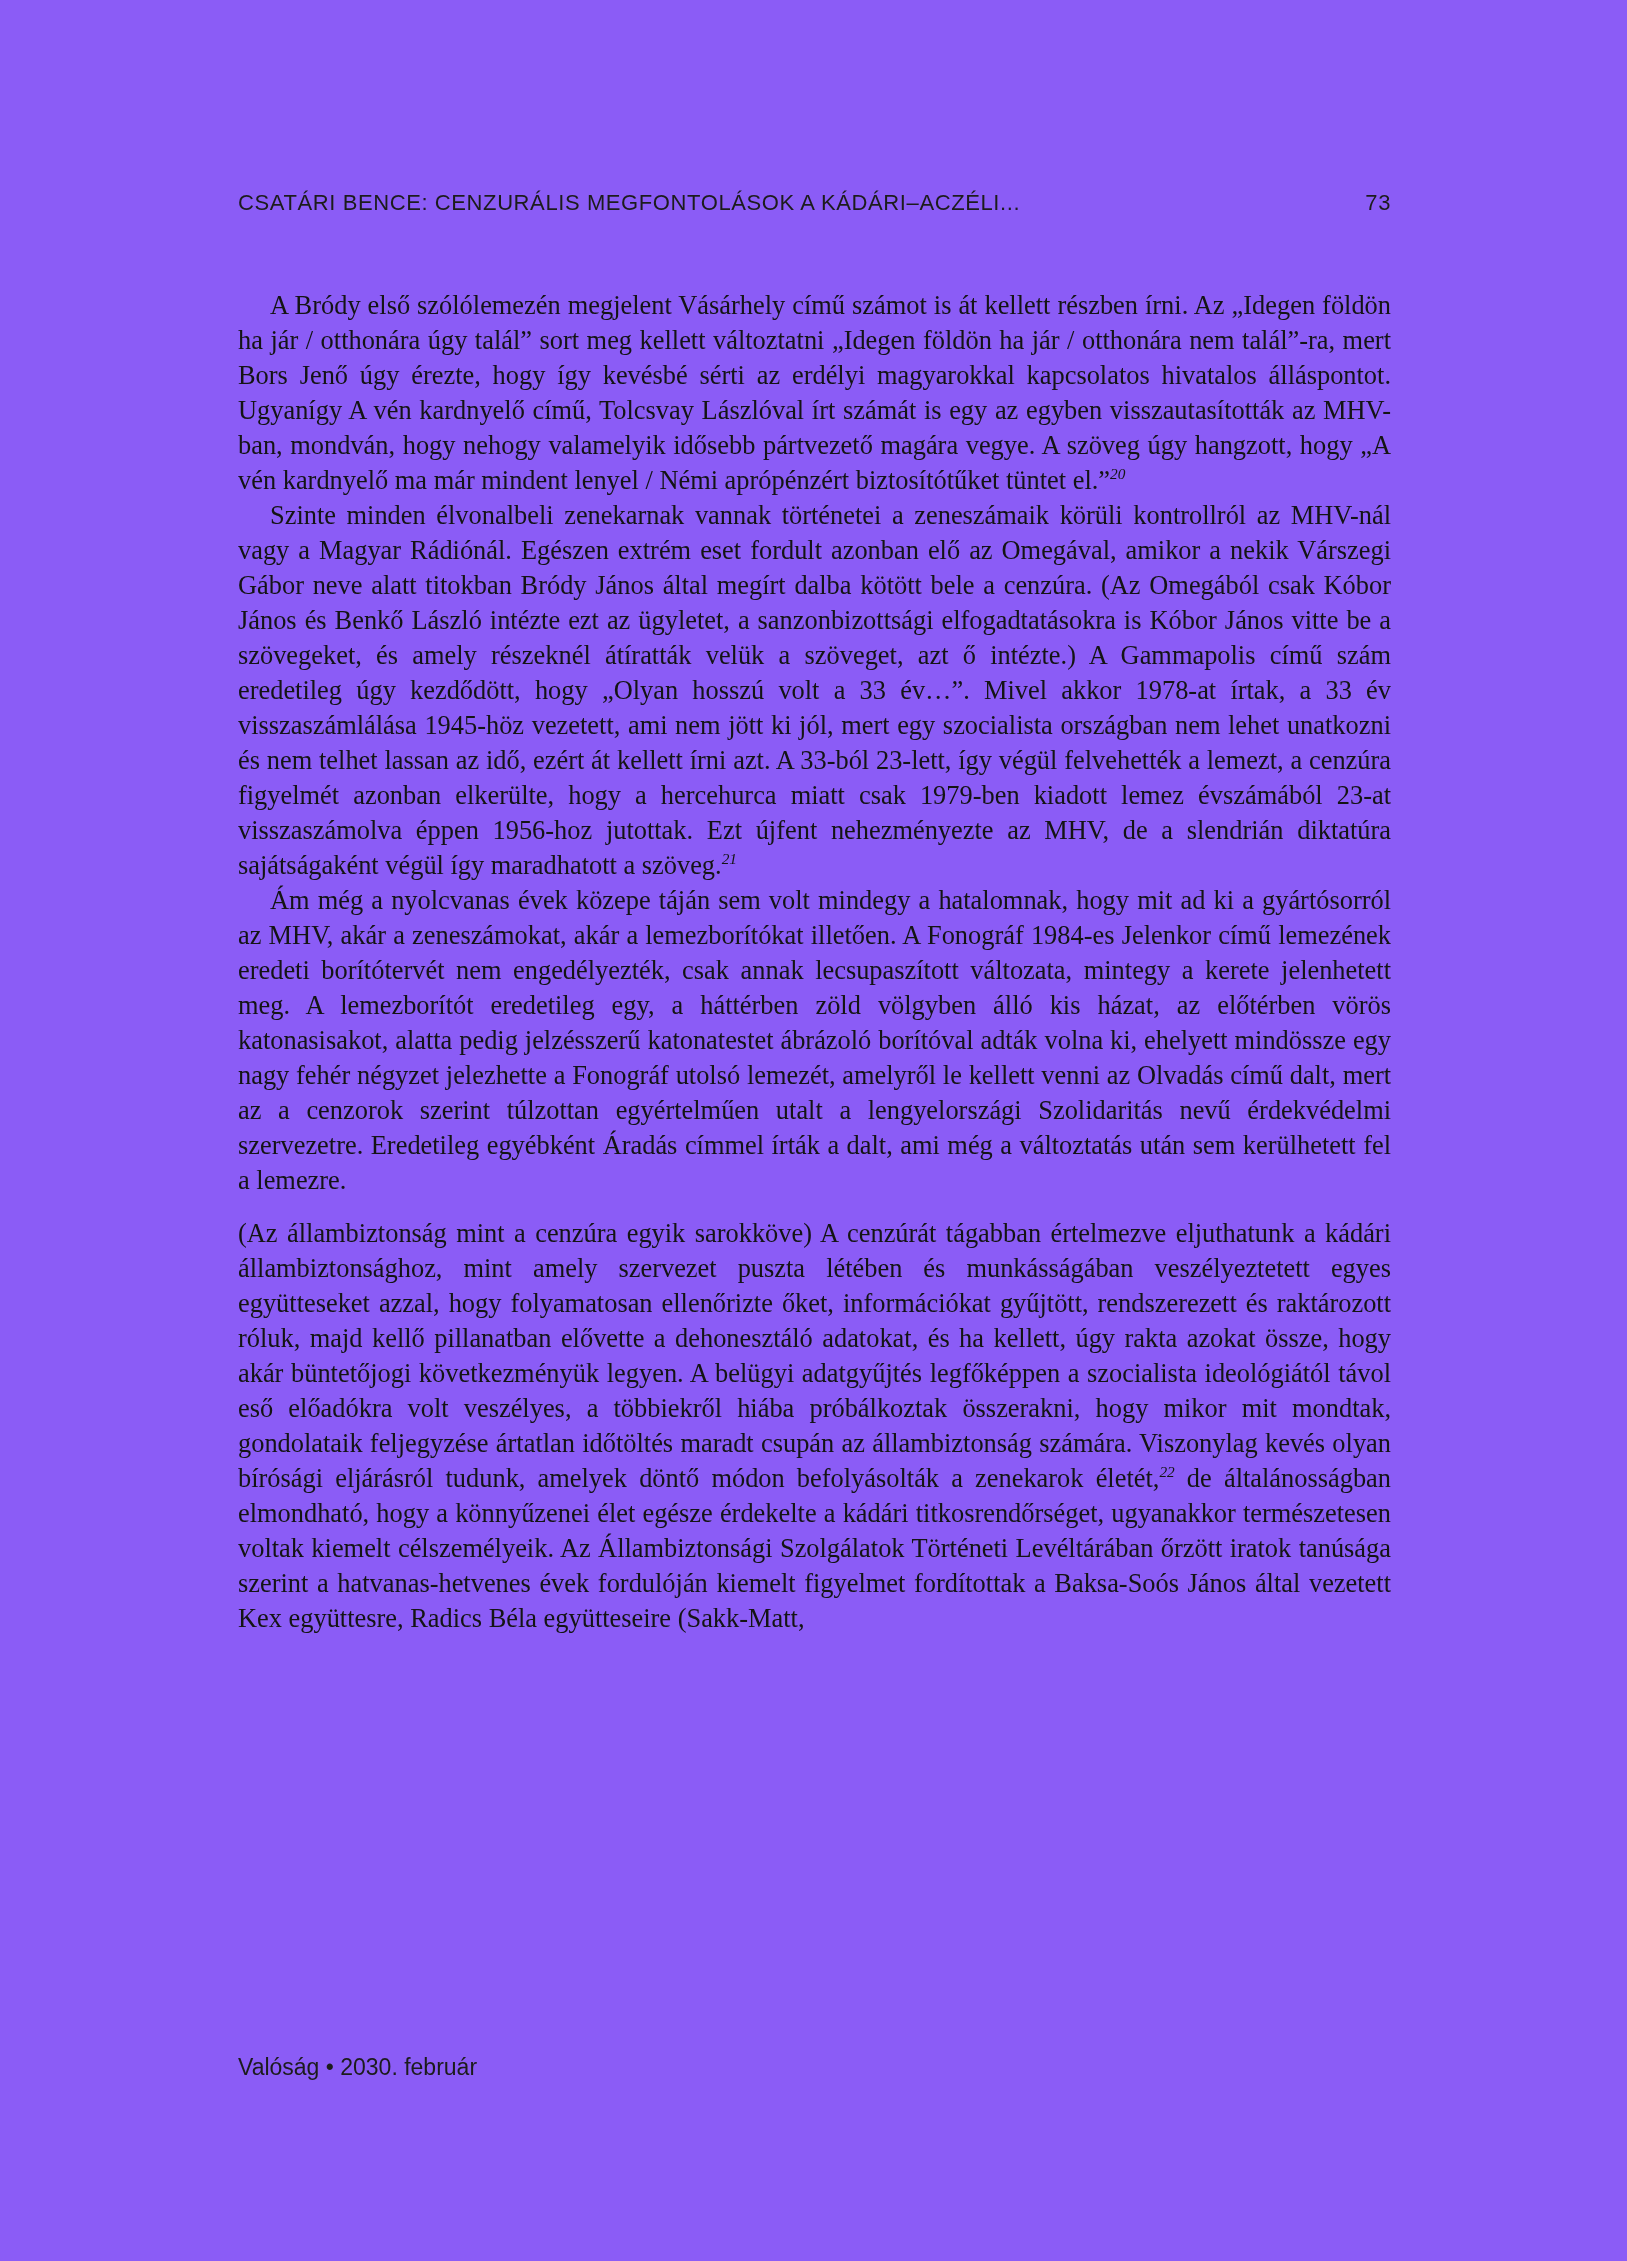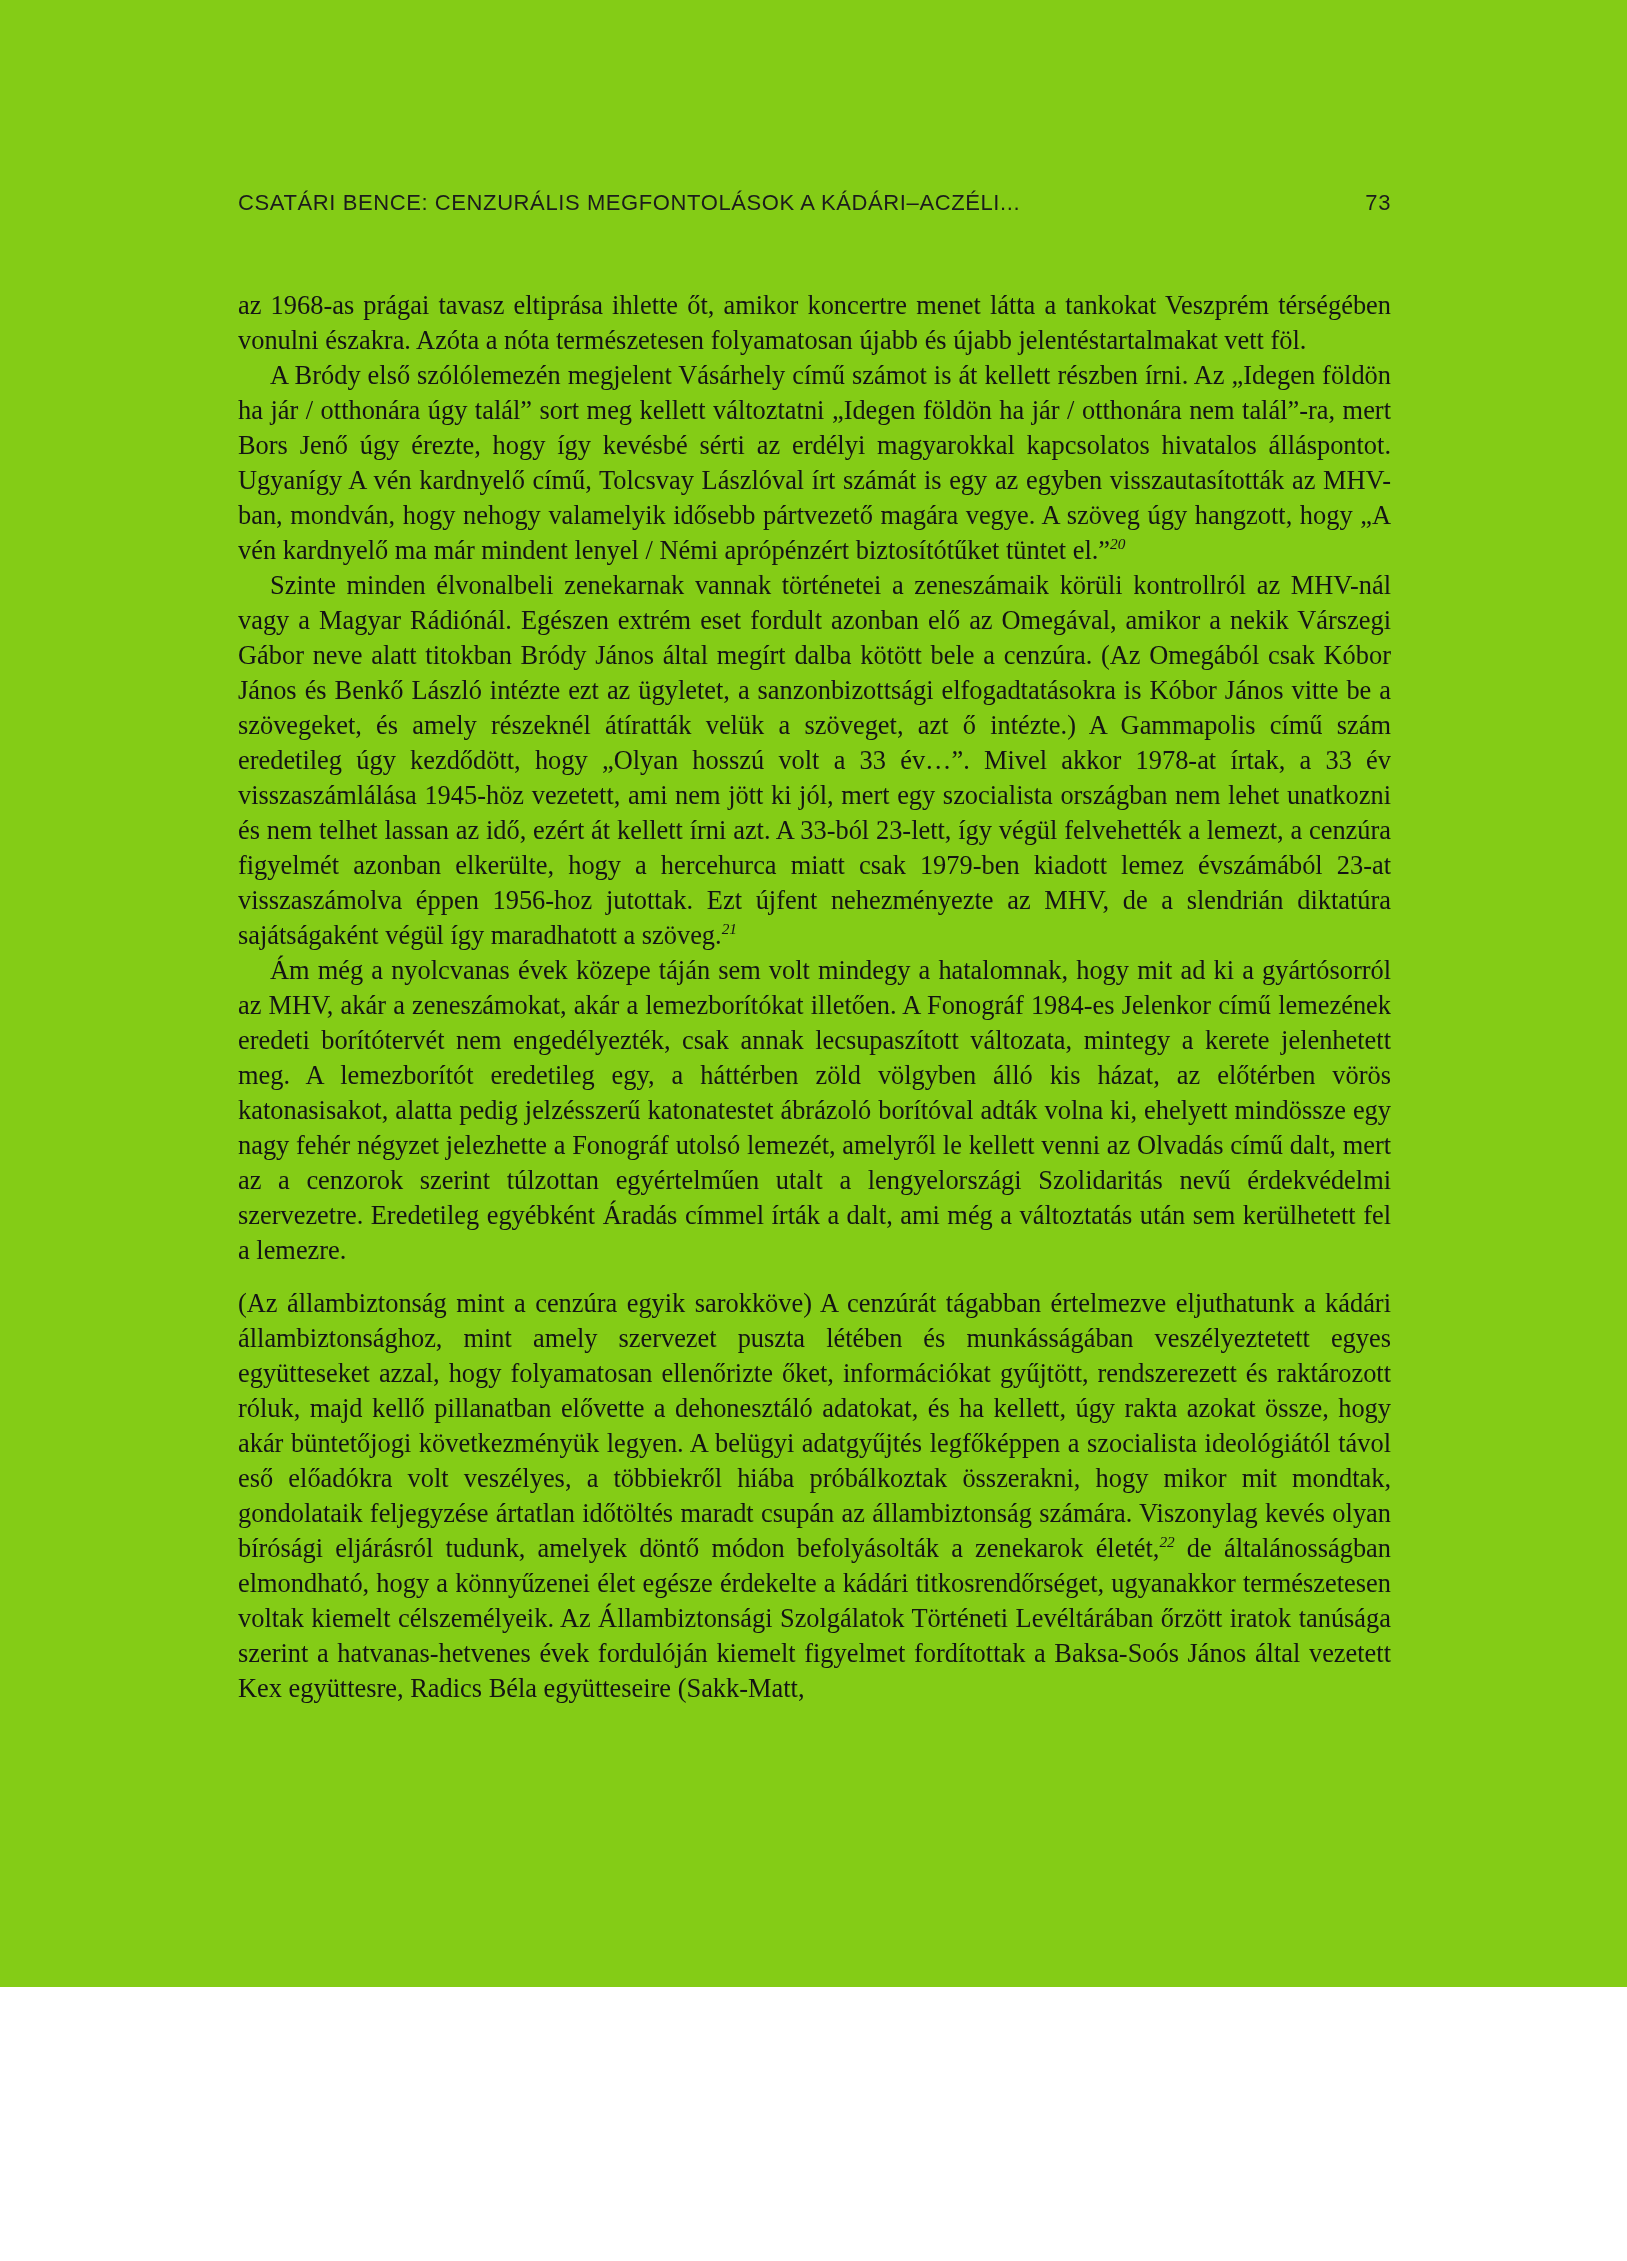--- a/index.html
+++ b/index.html
@@ -3,22 +3,22 @@
 <meta charset="utf-8">
 <style>
   html, body {
     margin: 0;
     padding: 0;
     background: #ffffff;
   }
   .page {
     position: relative;
     width: 1628px;
-    height: 1987px;
-    background: #84cc16;
+    height: 2261px;
+    background: #8b5cf6;
     color: #121212;
     font-family: "Liberation Serif", serif;
     overflow: hidden;
   }
   .running-header {
     position: absolute;
     left: 238px;
     top: 190px;
     width: 1153px;
     display: flex;
@@ -67,21 +67,20 @@
 <body>
 
 <div class="page">
 
   <div class="running-header">
     <span>CSATÁRI BENCE: CENZURÁLIS MEGFONTOLÁSOK A KÁDÁRI–ACZÉLI...</span>
     <span>73</span>
   </div>
 
   <div class="article-body">
-      <p class="para"><span class="seg-normal">az 1968-as prágai tavasz eltiprása ihlette őt, amikor koncertre menet látta a tankokat Veszprém térségében vonulni északra. Azóta a nóta természetesen folyamatosan újabb és újabb jelentéstartalmakat vett föl.</span></p>
       <p class="para indent"><span class="seg-normal">A Bródy első szólólemezén megjelent </span><span class="seg-italic">Vásárhely</span><span class="seg-normal"> című számot is át kellett részben írni. Az </span><span class="seg-italic">„Idegen földön ha jár / otthonára úgy talál”</span><span class="seg-normal"> sort meg kellett változtatni </span><span class="seg-italic">„Idegen földön ha jár / otthonára nem talál”</span><span class="seg-normal">-ra, mert Bors Jenő úgy érezte, hogy így kevésbé sérti az erdélyi magyarokkal kapcsolatos hivatalos álláspontot. Ugyanígy </span><span class="seg-italic">A vén kardnyelő</span><span class="seg-normal"> című, Tolcsvay Lászlóval írt számát is egy az egyben visszautasították az MHV-ban, mondván, hogy nehogy valamelyik idősebb pártvezető magára vegye. A szöveg úgy hangzott, hogy </span><span class="seg-italic">„A vén kardnyelő ma már mindent lenyel / Némi aprópénzért biztosítótűket tüntet el.”</span><sup class="seg-sup">20</sup></p>
       <p class="para indent"><span class="seg-normal">Szinte minden élvonalbeli zenekarnak vannak történetei a zeneszámaik körüli kontrollról az MHV-nál vagy a Magyar Rádiónál. Egészen extrém eset fordult azonban elő az Omegával, amikor a nekik Várszegi Gábor neve alatt titokban Bródy János által megírt dalba kötött bele a cenzúra. (Az Omegából csak Kóbor János és Benkő László intézte ezt az ügyletet, a sanzonbizottsági elfogadtatásokra is Kóbor János vitte be a szövegeket, és amely részeknél átíratták velük a szöveget, azt ő intézte.) A </span><span class="seg-italic">Gammapolis</span><span class="seg-normal"> című szám eredetileg úgy kezdődött, hogy </span><span class="seg-italic">„Olyan hosszú volt a 33 év…”</span><span class="seg-normal">. Mivel akkor 1978-at írtak, a 33 év visszaszámlálása 1945-höz vezetett, ami nem jött ki jól, mert egy szocialista országban nem lehet unatkozni és nem telhet lassan az idő, ezért át kellett írni azt. A 33-ból 23-lett, így végül felvehették a lemezt, a cenzúra figyelmét azonban elkerülte, hogy a hercehurca miatt csak 1979-ben kiadott lemez évszámából 23-at visszaszámolva éppen 1956-hoz jutottak. Ezt újfent nehezményezte az MHV, de a slendrián diktatúra sajátságaként végül így maradhatott a szöveg.</span><sup class="seg-sup">21</sup></p>
       <p class="para indent"><span class="seg-normal">Ám még a nyolcvanas évek közepe táján sem volt mindegy a hatalomnak, hogy mit ad ki a gyártósorról az MHV, akár a zeneszámokat, akár a lemezborítókat illetően. A Fonográf 1984-es </span><span class="seg-italic">Jelenkor</span><span class="seg-normal"> című lemezének eredeti borítótervét nem engedélyezték, csak annak lecsupaszított változata, mintegy a kerete jelenhetett meg. A lemezborítót eredetileg egy, a háttérben zöld völgyben álló kis házat, az előtérben vörös katonasisakot, alatta pedig jelzésszerű katonatestet ábrázoló borítóval adták volna ki, ehelyett mindössze egy nagy fehér négyzet jelezhette a Fonográf utolsó lemezét, amelyről le kellett venni az </span><span class="seg-italic">Olvadás</span><span class="seg-normal"> című dalt, mert az a cenzorok szerint túlzottan egyértelműen utalt a lengyelországi Szolidaritás nevű érdekvédelmi szervezetre. Eredetileg egyébként </span><span class="seg-italic">Áradás</span><span class="seg-normal"> címmel írták a dalt, ami még a változtatás után sem kerülhetett fel a lemezre.</span></p>
       <p class="para gap-before"><span class="seg-italic">(Az állambiztonság mint a cenzúra egyik sarokköve)</span><span class="seg-normal"> A cenzúrát tágabban értelmezve eljuthatunk a kádári állambiztonsághoz, mint amely szervezet puszta létében és munkásságában veszélyeztetett egyes együtteseket azzal, hogy folyamatosan ellenőrizte őket, információkat gyűjtött, rendszerezett és raktározott róluk, majd kellő pillanatban elővette a dehonesztáló adatokat, és ha kellett, úgy rakta azokat össze, hogy akár büntetőjogi következményük legyen. A belügyi adatgyűjtés legfőképpen a szocialista ideológiától távol eső előadókra volt veszélyes, a többiekről hiába próbálkoztak összerakni, hogy mikor mit mondtak, gondolataik feljegyzése ártatlan időtöltés maradt csupán az állambiztonság számára. Viszonylag kevés olyan bírósági eljárásról tudunk, amelyek döntő módon befolyásolták a zenekarok életét,</span><sup class="seg-sup">22</sup><span class="seg-normal"> de általánosságban elmondható, hogy a könnyűzenei élet egésze érdekelte a kádári titkosrendőrséget, ugyanakkor természetesen voltak kiemelt célszemélyeik. Az Állambiztonsági Szolgálatok Történeti Levéltárában őrzött iratok tanúsága szerint a hatvanas-hetvenes évek fordulóján kiemelt figyelmet fordítottak a Baksa-Soós János által vezetett Kex együttesre, Radics Béla együtteseire (Sakk-Matt,</span></p>
     </div>
 
   <div class="page-footer">Valóság • 2030. február</div>
 
 </div>
 

